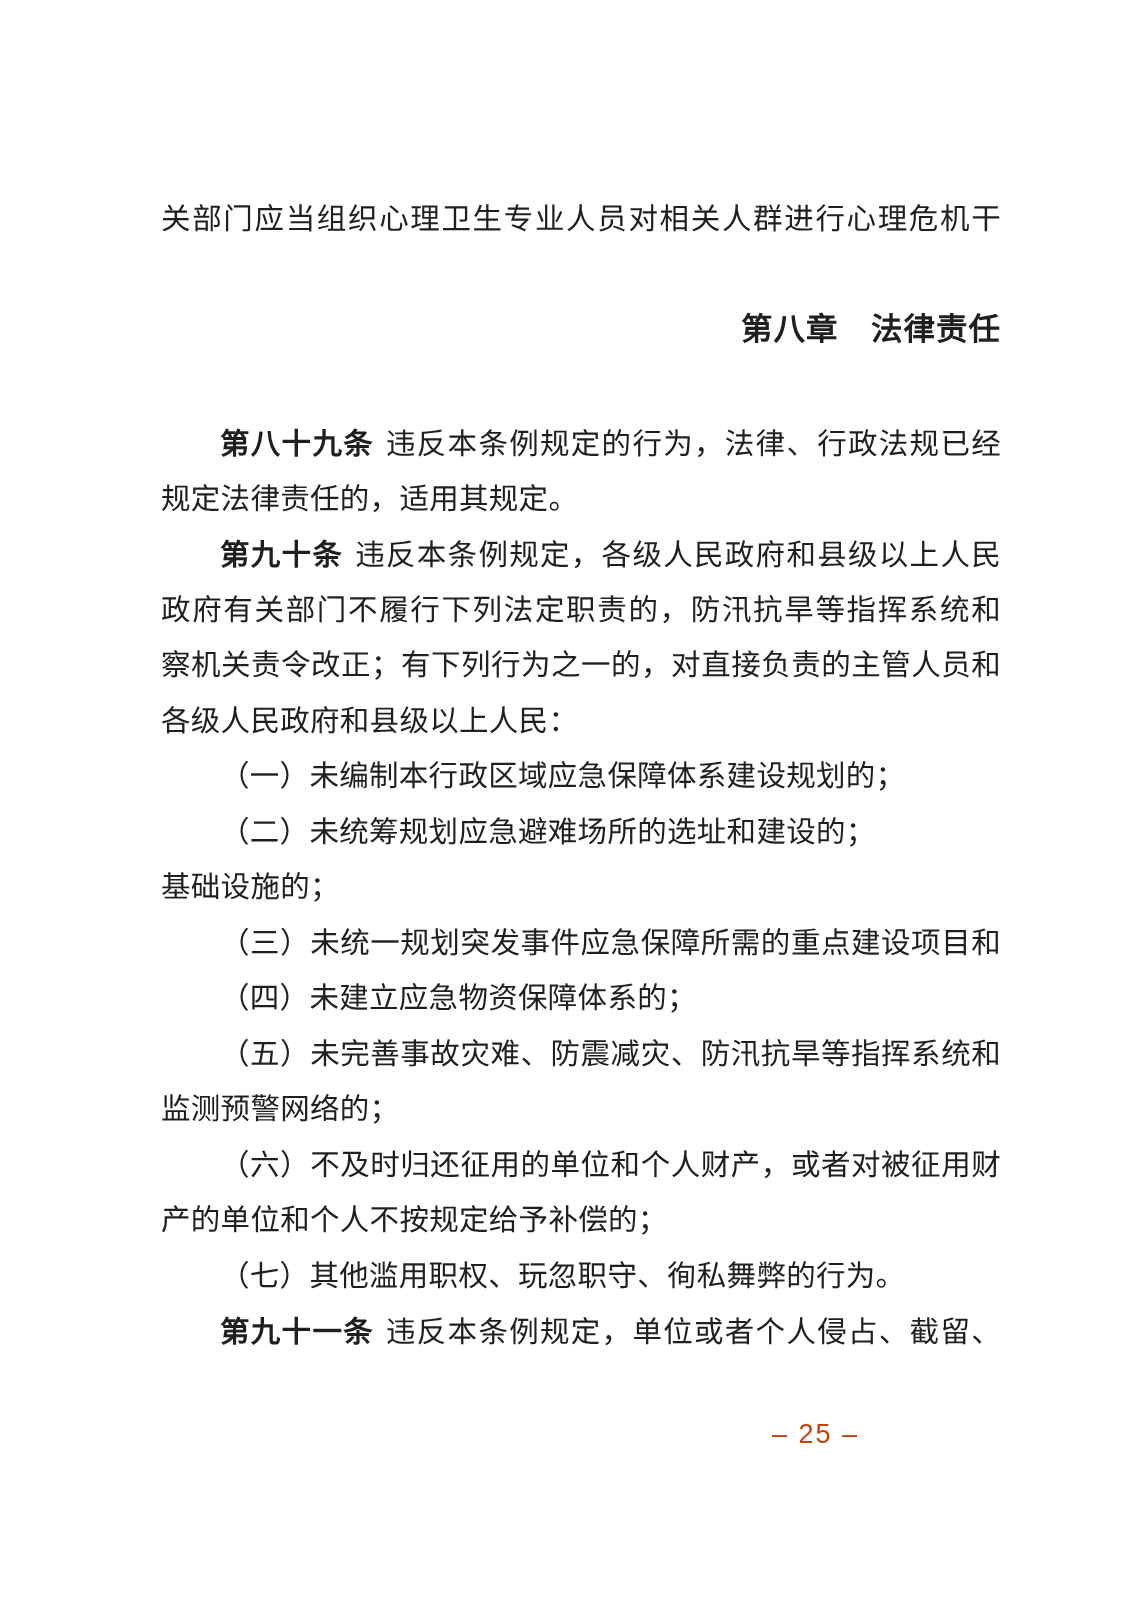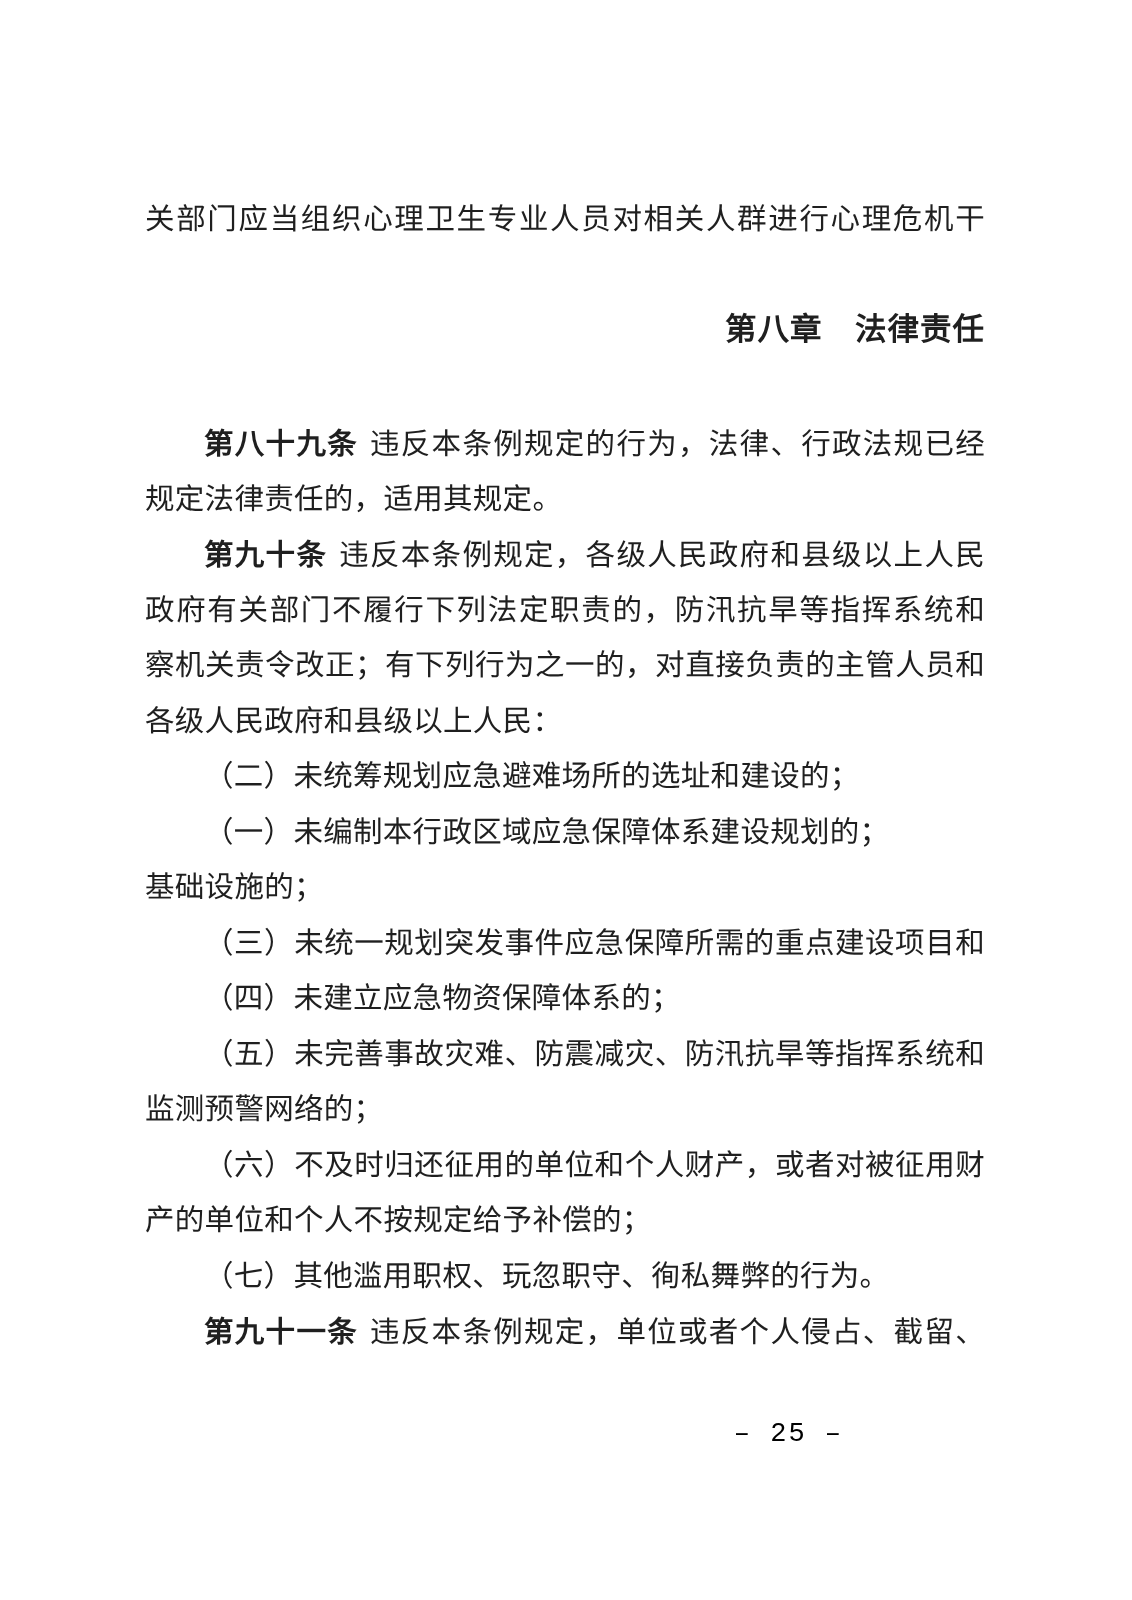--- a/index.html
+++ b/index.html
@@ -9,21 +9,21 @@
   }
   body {
     width: 1132px;
     height: 1600px;
     position: relative;
     font-family: "Liberation Serif", "DejaVu Serif", serif;
     color: #1f1f1f;
   }
   .page {
     position: absolute;
-    left: 0; top: 0;
+    left: 16px; top: 0;
     width: 1020px;
     height: 1600px;
     background: #ffffff;
     overflow: hidden;
   }
   .content {
     position: absolute;
     left: 145px;
     top: 192px;
     width: 840px;
@@ -59,44 +59,44 @@
     margin-bottom: 59px;
     letter-spacing: 1px;
   }
   .footer {
     position: absolute;
     top: 1419px;
     right: 177px;
     font-size: 27px;
     line-height: 31px;
     letter-spacing: 2px;
-    color: #000000;
-    font-family: Liberation Mono, monospace;
+    color: #c2410c;
+    font-family: Liberation Sans, sans-serif;
   }
 </style>
 </head>
 <body>
 
 <div class="page">
   <div class="content">
 
     <div class="ln j">关部门应当组织心理卫生专业人员对相关人群进行心理危机干</div>
 
     <div class="chapter">第八章　法律责任</div>
 
     <div class="ln j ind"><span class="lead">第八十九条</span><span>违反本条例规定的行为，法律、行政法规已经</span></div>
     <div class="ln">规定法律责任的，适用其规定。</div>
 
     <div class="ln j ind"><span class="lead">第九十条</span><span>违反本条例规定，各级人民政府和县级以上人民</span></div>
     <div class="ln j">政府有关部门不履行下列法定职责的，防汛抗旱等指挥系统和</div>
     <div class="ln j">察机关责令改正；有下列行为之一的，对直接负责的主管人员和</div>
     <div class="ln">各级人民政府和县级以上人民：</div>
 
+    <div class="ln ind">（一）未编制本行政区域应急保障体系建设规划的；</div>
     <div class="ln ind">（二）未统筹规划应急避难场所的选址和建设的；</div>
-    <div class="ln ind">（一）未编制本行政区域应急保障体系建设规划的；</div>
     <div class="ln">基础设施的；</div>
     <div class="ln j ind">（三）未统一规划突发事件应急保障所需的重点建设项目和</div>
     <div class="ln ind">（四）未建立应急物资保障体系的；</div>
     <div class="ln j ind">（五）未完善事故灾难、防震减灾、防汛抗旱等指挥系统和</div>
     <div class="ln">监测预警网络的；</div>
     <div class="ln j ind">（六）不及时归还征用的单位和个人财产，或者对被征用财</div>
     <div class="ln">产的单位和个人不按规定给予补偿的；</div>
     <div class="ln ind">（七）其他滥用职权、玩忽职守、徇私舞弊的行为。</div>
 
     <div class="ln j ind"><span class="lead">第九十一条</span><span>违反本条例规定，单位或者个人侵占、截留、</span></div>

